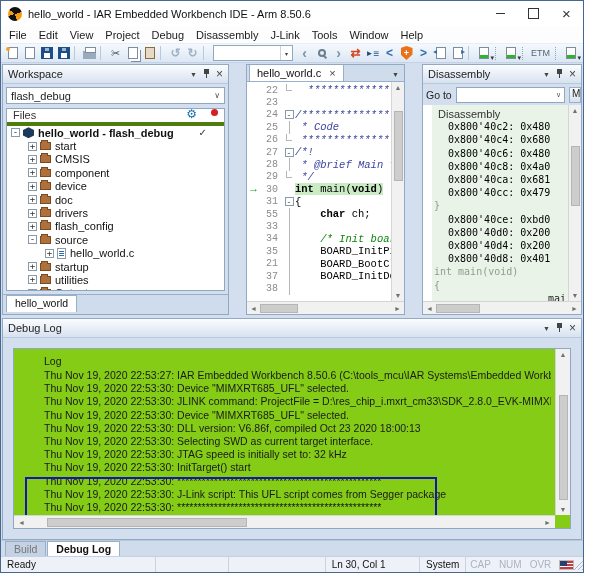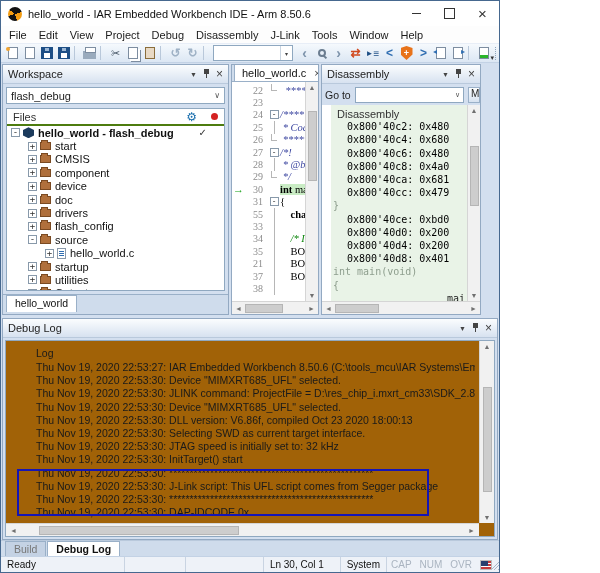--- a/index.html
+++ b/index.html
@@ -1,18 +1,18 @@
 <!DOCTYPE html>
 <html><head>
 <meta charset="utf-8">
 <style>
   *{box-sizing:border-box;margin:0;padding:0}
   html,body{width:600px;height:573px}
   body{font-family:"Liberation Sans",sans-serif;background:#fff;overflow:hidden}
-  .win{width:500px;height:573px;border:1px solid #46688f;background:#d3dfef;display:flex;flex-direction:column;overflow:hidden}
+  .win{width:584px;height:573px;border:1px solid #46688f;background:#d3dfef;display:flex;flex-direction:column;overflow:hidden}
 
   
   .titlebar{height:25px;background:#fff;display:flex;align-items:center;padding-left:7px;gap:6px;flex:0 0 auto}
   .appicon{width:14px;height:14px;border-radius:50%;background:conic-gradient(#111 0 20%,#f39c12 20% 45%,#111 45% 70%,#f39c12 70% 85%,#111 85%);flex:0 0 auto}
   .wtitle{font-size:11px;color:#111}
   .winbtns{margin-left:auto;display:flex;height:100%}
   .wb{width:33px;display:flex;align-items:center;justify-content:center;color:#333;cursor:default}
   .wb-min::before{content:"";width:9px;height:1px;background:#333;display:block}
   .wb-max::before{content:"";width:9px;height:9px;border:1px solid #333;display:block}
   .wb-close::before{content:"×";font-size:15px;line-height:10px}
@@ -48,38 +48,38 @@
   .i-angle-left::before{content:"<";color:#2f6eb2;font-size:12px;font-weight:bold}
   .i-angle-right::before{content:">";color:#2f6eb2;font-size:12px;font-weight:bold}
   .i-shield .sh{width:12px;height:14px;background:#e8731a;clip-path:polygon(50% 0,100% 15%,100% 60%,50% 100%,0 60%,0 15%);display:flex;align-items:center;justify-content:center;color:#fff;font-size:9px;font-weight:bold}
   .i-doc-prev .pg::after{content:"◂";position:absolute;left:1px;top:2px;color:#2f6eb2;font-size:8px}
   .i-doc-next .pg::after{content:"▸";position:absolute;right:1px;top:2px;color:#2f6eb2;font-size:8px}
   .i-trace-window .pg,.i-trace-save .pg,.i-trace-settings .pg{background:linear-gradient(#fff 65%,#2bb52b 65%)}
   .i-trace-window::after,.i-trace-save::after,.i-trace-settings::after{content:"▾";position:absolute;bottom:-1px;right:-2px;font-size:7px;color:#333}
   .tlabel{font-size:9px;color:#55657a;margin:0 2px;flex:0 0 auto}
 
   
-  .main{height:255px;display:flex;gap:2px;padding:1px 18px 3px 1px;flex:0 0 auto}
+  .main{height:255px;display:flex;gap:17px;padding:1px 1px 3px 1px;flex:0 0 auto}
   .panel{border:1px solid #93a9c2;background:#d3dfef;display:flex;flex-direction:column;overflow:hidden}
   .phead{height:19px;background:linear-gradient(#fbfdfe,#d7e2f0);border-bottom:1px solid #b9c9dc;display:flex;align-items:center;padding:0 5px;font-size:11px;color:#222;flex:0 0 auto}
   .phbtns{margin-left:auto;display:flex;gap:6px;align-items:center}
   .phb{color:#444;display:flex;align-items:center;justify-content:center}
   .phb-menu::before{content:"▼";font-size:7px}
   .pin{width:7px;height:10px;position:relative;display:block}
   .pin::before{content:"";position:absolute;top:0;left:1px;width:5px;height:5px;background:#444}
   .pin::after{content:"";position:absolute;top:5px;left:3px;width:1px;height:4px;background:#444}
   .phb-close::before{content:"×";font-size:12px;line-height:9px}
 
   
   .wsp{width:227px;flex:0 0 auto}
   .wsbody{flex:1;display:flex;flex-direction:column;padding:3px;overflow:hidden}
   .combo{height:17px;background:#fff;border:1px solid #8fa8c0;font-size:11px;display:flex;align-items:center;padding:0 4px;color:#222}
   .combo .cv{margin-left:auto;font-size:8px;color:#555}
   .filesbox{flex:1;background:#fff;border:1px solid #8fa8c0;margin-top:4px;overflow:hidden;font-size:11px;display:flex;flex-direction:column}
-  .fhead{height:17px;border-bottom:2px solid #4d7c0f;display:flex;align-items:center;padding:0 6px;color:#333;flex:0 0 auto}
+  .fhead{height:17px;border-bottom:4px solid #4d7c0f;display:flex;align-items:flex-start;padding:0 6px;color:#333;flex:0 0 auto}
   .gear{margin-left:auto;margin-right:14px;color:#1a6fae;font-size:12px;line-height:10px}
   .reddot{width:7px;height:7px;border-radius:50%;background:#d42222}
   .tree{flex:1;overflow:hidden}
   .trow{height:13.4px;display:flex;align-items:center;position:relative;white-space:nowrap}
   .trow.bold .tlabel2{font-weight:bold}
   .expander{width:9px;height:9px;border:1px solid #8899aa;background:#fff;font-size:9px;line-height:7px;text-align:center;color:#333;margin-right:3px;flex:0 0 auto;font-family:"DejaVu Sans Mono",monospace}
   .ticon{margin-right:4px;flex:0 0 auto;display:block}
   .i-group{width:11px;height:8px;background:#b0703c;position:relative;border:1px solid #7a4a22}
   .i-group::before{content:"";position:absolute;top:-3px;left:0;width:5px;height:2px;background:#b0703c;border:1px solid #7a4a22;border-bottom:none}
   .i-project{width:11px;height:11px;background:#1b3a5c;clip-path:polygon(50% 0,100% 25%,100% 75%,50% 100%,0 75%,0 25%)}
@@ -92,21 +92,21 @@
 
   
   .epanel{flex:1;background:#fff}
   .etabs{height:17px;background:#cfdcec;display:flex;align-items:flex-end;border-bottom:1px solid #9ab0c8;flex:0 0 auto}
   .etab{height:17px;background:#fff;border:1px solid #9ab0c8;border-bottom:none;font-size:11px;padding:0 7px;display:flex;align-items:center;gap:8px;color:#111;margin-left:2px}
   .etab .tclose{font-size:11px;color:#444}
   .etabarr{margin-left:auto;font-size:7px;color:#444;padding:0 5px 3px 0}
   .ctxbar{height:15px;border-bottom:1px solid #c7d4e4;display:flex;align-items:center;font-size:11px;font-weight:bold;padding:0 5px;color:#111;flex:0 0 auto}
   .fnbtn{margin-left:auto;font-style:italic;font-size:11px;color:#222}
   .ewrap{flex:1;display:flex;overflow:hidden}
-  .code{flex:1;font-family:Liberation Serif, serif;font-size:10.5px;overflow:hidden;padding-top:2px}
+  .code{flex:1;font-family:Liberation Mono, monospace;font-size:10.5px;overflow:hidden;padding-top:2px}
   .cline{height:12.4px;display:flex;align-items:center;white-space:pre}
   .gut{width:13px;text-align:center;color:#14a014;font-weight:bold;font-size:11px;line-height:10px;flex:0 0 auto;visibility:hidden}
   .gut.on{visibility:visible}
   .lnum{width:23px;text-align:right;color:#8c8c8c;padding-right:5px;flex:0 0 auto;font-size:10px}
   .fold{width:12px;height:100%;flex:0 0 auto;display:flex;align-items:center;justify-content:center}
   .fbox{width:9px;height:9px;border:1px solid #8899aa;background:#fff;font-size:8px;line-height:7px;text-align:center;color:#333}
   .fline{width:1px;height:100%;background:#b6b6b6}
   .fend{width:6px;height:7px;border-left:1px solid #b6b6b6;border-bottom:1px solid #b6b6b6;margin-bottom:5px}
   .ctw{white-space:pre}
   .ctw.hl{background:#c9ecc4}
@@ -129,21 +129,21 @@
   .dmargin{width:9px;background:#fff;flex:0 0 auto}
   .dcontent{flex:1;background:#e9f3e7;font-family:"DejaVu Sans Mono",monospace;font-size:10px;overflow:hidden;padding-top:2px}
   .drow{height:13.2px;display:flex;align-items:center;white-space:pre}
   .k-head{font-family:"Liberation Sans",sans-serif;font-size:11px;color:#333;padding-left:6px}
   .k-code{color:#000;padding-left:16px}
   .k-src{color:#8e9e8e;padding-left:2px}
   .k-label{color:#222;justify-content:flex-end;padding-right:2px}
 
   
   .dlpanel{height:222px;margin:0 1px;border:1px solid #93a9c2;background:#d3dfef;display:flex;flex-direction:column;overflow:hidden;flex:0 0 auto}
-  .dlbody{flex:1;margin:2px;background:#a16207;border:1px solid #8fa8c0;position:relative;overflow:hidden;font-size:10.5px;color:#1a1a1a}
+  .dlbody{flex:1;margin:10px;background:#84cc16;border:1px solid #8fa8c0;position:relative;overflow:hidden;font-size:10.5px;color:#1a1a1a}
   .dllines{position:absolute;left:0;top:0;right:15px;bottom:13px;overflow:hidden;padding:6px 4px 0 30px}
   .dlheader{height:14px;white-space:pre}
   .dlline{height:13.2px;white-space:pre;overflow:hidden}
   .dlv{position:absolute;right:0;top:0;bottom:13px;width:15px;background:#f1f1f1;border-left:1px solid #d5d5d5;display:flex;flex-direction:column;align-items:center}
   .dlh{position:absolute;left:0;right:15px;bottom:0;height:13px;background:#f1f1f1;border-top:1px solid #d5d5d5;display:flex;align-items:center}
   .annbox{position:absolute;left:11px;top:128px;width:412px;height:47px;border:2px solid #1515b5;pointer-events:none}
 
   
   .btabs{height:16px;background:#cfdcec;display:flex;align-items:flex-end;padding-left:4px;gap:1px;flex:0 0 auto;border-top:1px solid #b9c9dc}
   .btab{height:15px;border:1px solid #9ab0c8;border-bottom:none;font-size:10.5px;padding:0 8px;display:flex;align-items:center;color:#777;background:#c4d2e4}

